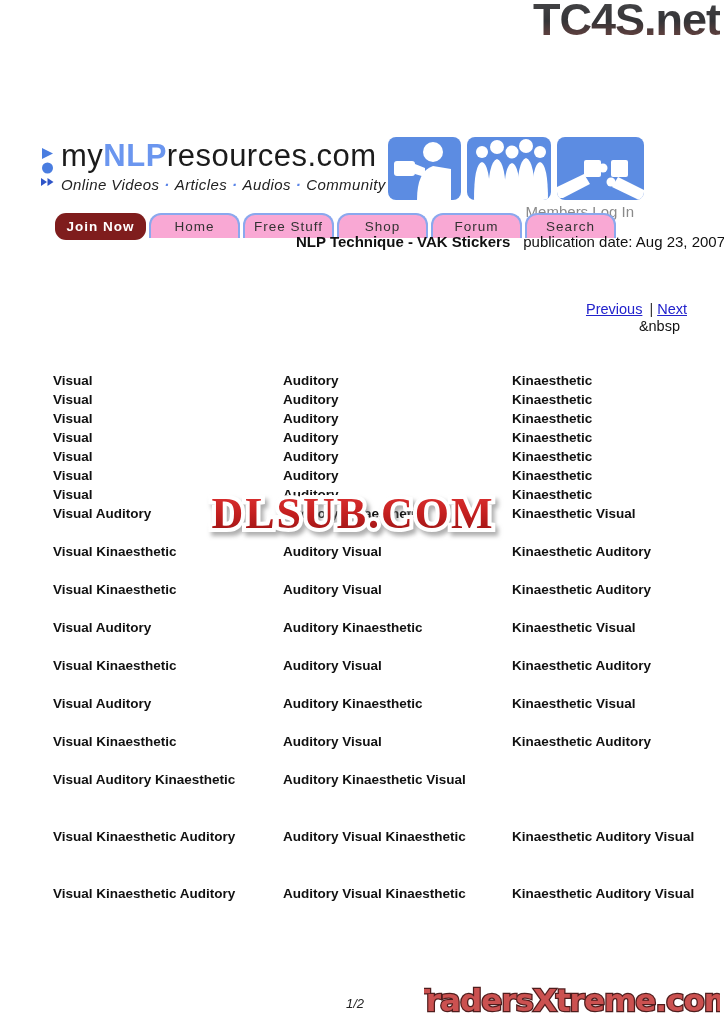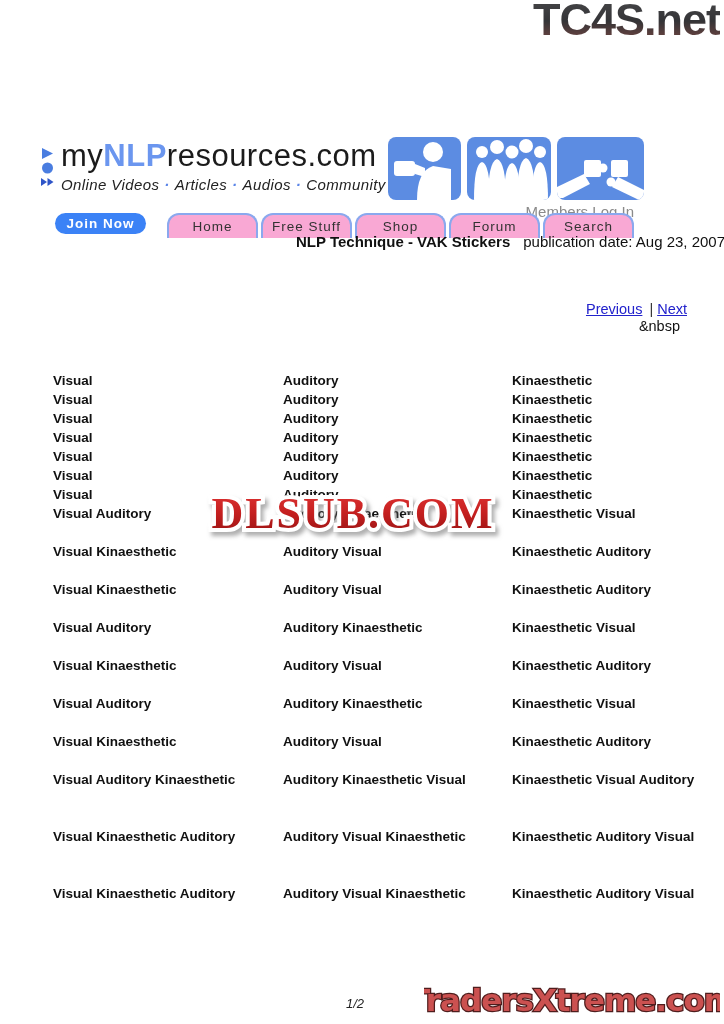--- a/index.html
+++ b/index.html
@@ -25,22 +25,22 @@
   .img-row{display:flex;gap:6px;}
   .hbox{background:#5c8ce2;border-radius:8px;height:63px;overflow:hidden;flex:none;}
   .hbox svg{display:block;}
   .members{margin-top:3px;text-align:right;font-size:15px;color:#8a8a8a;}
 
   
   .tabs{position:absolute;top:213px;left:55px;display:flex;align-items:flex-start;gap:3px;}
   .tab{box-sizing:border-box;width:91px;height:25px;border:2px solid #8aa8ee;border-bottom:none;
        border-radius:12px 12px 0 0;background:#f9a8d4;color:#333;font-size:13.5px;letter-spacing:1px;
        display:flex;align-items:center;justify-content:center;cursor:pointer;}
-  .tab-solid{background:#3b82f6;color:#fff;border:none;border-radius:11px;height:21px;width:91px;
-       font-weight:bold;margin-right:18px;}
+  .tab-solid{background:#7f1d1d;color:#fff;border:none;border-radius:11px;height:27px;width:91px;
+       font-weight:bold;margin-right:0;}
 
   
   .title-row{position:absolute;top:233px;left:296px;display:flex;gap:13px;align-items:baseline;white-space:nowrap;justify-content:center;}
   .art-title{font-size:15px;font-weight:bold;color:#111;}
   .art-date{font-size:15px;color:#111;}
 
   
   .pager{position:absolute;top:301px;right:37px;text-align:right;font-size:14.5px;color:#222;}
   .pager a{color:#2222cc;text-decoration:underline;cursor:pointer;}
   .pager .sep{margin:0 4px 0 7px;color:#333;}
@@ -212,21 +212,20 @@
         <div class="vak-cell">Kinaesthetic Visual</div>
       </div>
       <div class="vak-row">
         <div class="vak-cell">Visual Kinaesthetic</div>
         <div class="vak-cell">Auditory Visual</div>
         <div class="vak-cell">Kinaesthetic Auditory</div>
       </div>
       <div class="vak-row">
         <div class="vak-cell">Visual Auditory Kinaesthetic</div>
         <div class="vak-cell">Auditory Kinaesthetic Visual</div>
-        <div class="vak-cell">Kinaesthetic Visual Auditory</div>
       </div>
       <div class="vak-row">
         <div class="vak-cell">Visual Kinaesthetic Auditory</div>
         <div class="vak-cell">Auditory Visual Kinaesthetic</div>
         <div class="vak-cell">Kinaesthetic Auditory Visual</div>
       </div>
       <div class="vak-row">
         <div class="vak-cell">Visual Kinaesthetic Auditory</div>
         <div class="vak-cell">Auditory Visual Kinaesthetic</div>
         <div class="vak-cell">Kinaesthetic Auditory Visual</div>

